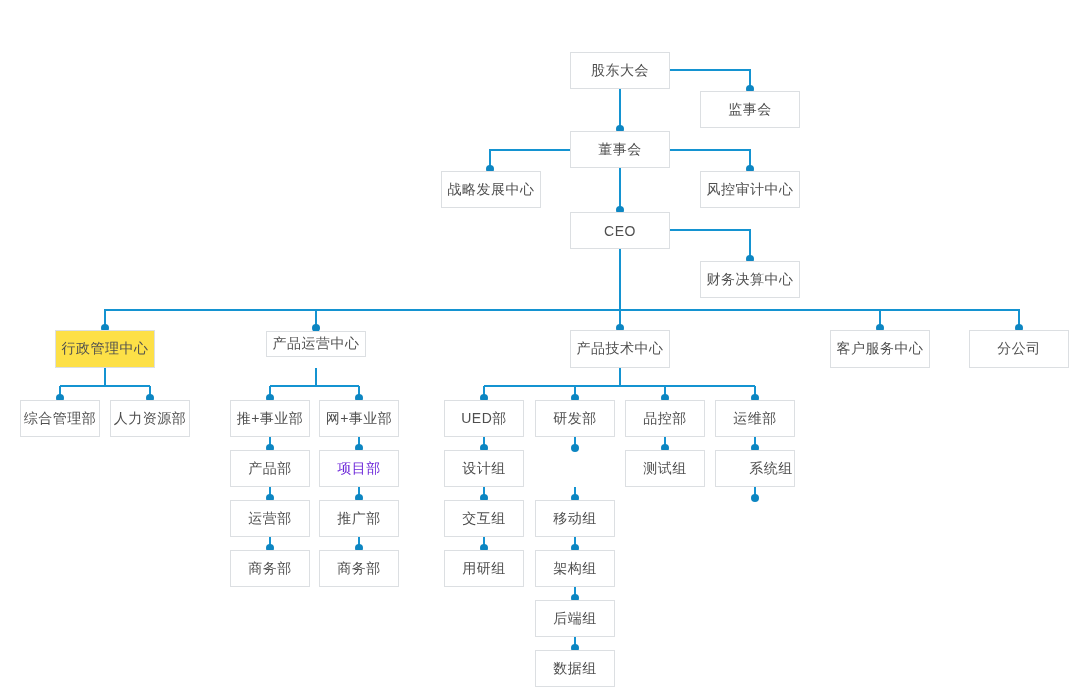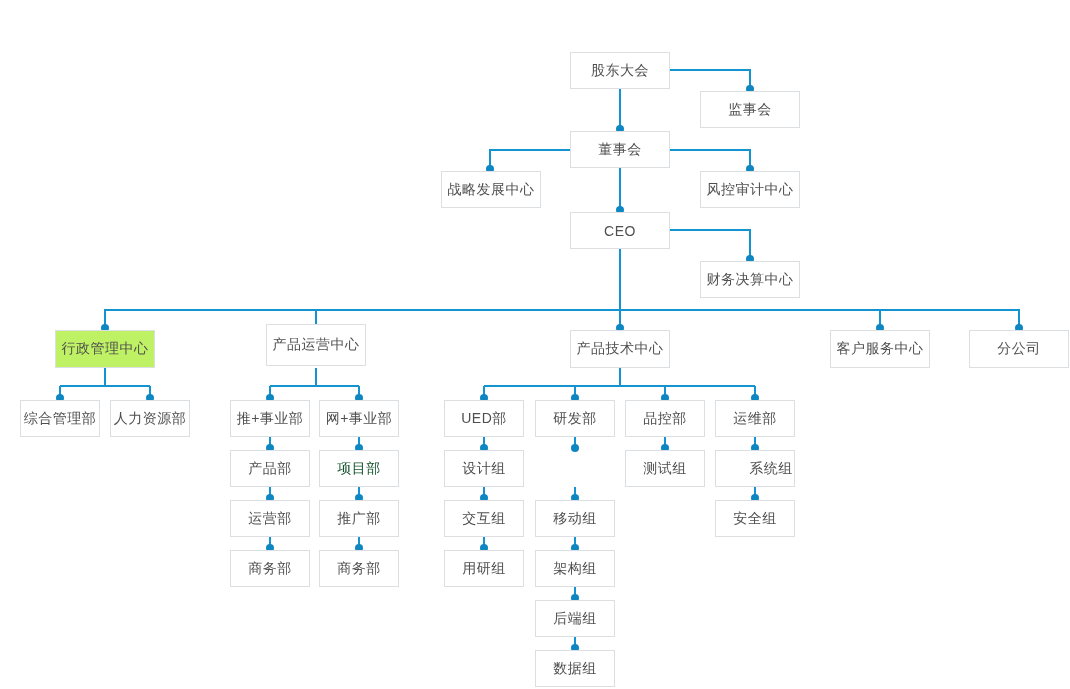--- a/index.html
+++ b/index.html
@@ -130,24 +130,24 @@
     </div>
     <div class="node" style="left: 700px; top: 171px; width: 100px; height: 37px; border-color: rgb(220, 223, 226); background: rgb(255, 255, 255);">
       <span style="color: rgb(79, 79, 79);">风控审计中心</span>
     </div>
     <div class="node" style="left: 570px; top: 212px; width: 100px; height: 37px; border-color: rgb(220, 223, 226); background: rgb(255, 255, 255);">
       <span style="color: rgb(79, 79, 79);">CEO</span>
     </div>
     <div class="node" style="left: 700px; top: 261px; width: 100px; height: 37px; border-color: rgb(220, 223, 226); background: rgb(255, 255, 255);">
       <span style="color: rgb(79, 79, 79);">财务决算中心</span>
     </div>
-    <div class="node" style="left: 55px; top: 330px; width: 100px; height: 38px; border-color: rgb(220, 223, 226); background: #bef264;">
+    <div class="node" style="left: 55px; top: 330px; width: 100px; height: 38px; border-color: rgb(220, 223, 226); background: #fde047;">
       <span style="color: rgb(79, 79, 79);">行政管理中心</span>
     </div>
-    <div class="node" style="left: 266px; top: 324px; width: 100px; height: 42px; border-color: rgb(220, 223, 226); background: rgb(255, 255, 255);">
+    <div class="node" style="left: 266px; top: 331px; width: 100px; height: 26px; border-color: rgb(220, 223, 226); background: rgb(255, 255, 255);">
       <span style="color: rgb(79, 79, 79);">产品运营中心</span>
     </div>
     <div class="node" style="left: 570px; top: 330px; width: 100px; height: 38px; border-color: rgb(220, 223, 226); background: rgb(255, 255, 255);">
       <span style="color: rgb(79, 79, 79);">产品技术中心</span>
     </div>
     <div class="node" style="left: 830px; top: 330px; width: 100px; height: 38px; border-color: rgb(220, 223, 226); background: rgb(255, 255, 255);">
       <span style="color: rgb(79, 79, 79);">客户服务中心</span>
     </div>
     <div class="node" style="left: 969px; top: 330px; width: 100px; height: 38px; border-color: rgb(220, 223, 226); background: rgb(255, 255, 255);">
       <span style="color: rgb(79, 79, 79);">分公司</span>
@@ -179,21 +179,21 @@
     <div class="node" style="left: 230px; top: 450px; width: 80px; height: 37px; border-color: rgb(220, 223, 226); background: rgb(255, 255, 255);">
       <span style="color: rgb(79, 79, 79);">产品部</span>
     </div>
     <div class="node" style="left: 230px; top: 500px; width: 80px; height: 37px; border-color: rgb(220, 223, 226); background: rgb(255, 255, 255);">
       <span style="color: rgb(79, 79, 79);">运营部</span>
     </div>
     <div class="node" style="left: 230px; top: 550px; width: 80px; height: 37px; border-color: rgb(220, 223, 226); background: rgb(255, 255, 255);">
       <span style="color: rgb(79, 79, 79);">商务部</span>
     </div>
     <div class="node" style="left: 319px; top: 450px; width: 80px; height: 37px; border-color: rgb(220, 223, 226); background: rgb(255, 255, 255);">
-      <span style="color: #14532d;">项目部</span>
+      <span style="color: #6d28d9;">项目部</span>
     </div>
     <div class="node" style="left: 319px; top: 500px; width: 80px; height: 37px; border-color: rgb(220, 223, 226); background: rgb(255, 255, 255);">
       <span style="color: rgb(79, 79, 79);">推广部</span>
     </div>
     <div class="node" style="left: 319px; top: 550px; width: 80px; height: 37px; border-color: rgb(220, 223, 226); background: rgb(255, 255, 255);">
       <span style="color: rgb(79, 79, 79);">商务部</span>
     </div>
     <div class="node" style="left: 444px; top: 450px; width: 80px; height: 37px; border-color: rgb(220, 223, 226); background: rgb(255, 255, 255);">
       <span style="color: rgb(79, 79, 79);">设计组</span>
     </div>
@@ -213,17 +213,14 @@
       <span style="color: rgb(79, 79, 79);">数据组</span>
     </div>
     <div class="node" style="left: 535px; top: 600px; width: 80px; height: 37px; border-color: rgb(220, 223, 226); background: rgb(255, 255, 255);">
       <span style="color: rgb(79, 79, 79);">后端组</span>
     </div>
     <div class="node" style="left: 625px; top: 450px; width: 80px; height: 37px; border-color: rgb(220, 223, 226); background: rgb(255, 255, 255);">
       <span style="color: rgb(79, 79, 79);">测试组</span>
     </div>
     <div class="node" style="left: 715px; top: 450px; width: 80px; height: 37px; border-color: rgb(220, 223, 226); background: rgb(255, 255, 255); padding-left: 32px;">
       <span style="color: rgb(79, 79, 79);">系统组</span>
-    </div>
-    <div class="node" style="left: 715px; top: 500px; width: 80px; height: 37px; border-color: rgb(220, 223, 226); background: rgb(255, 255, 255);">
-      <span style="color: rgb(79, 79, 79);">安全组</span>
     </div>
   </div>
 
 </body></html>

